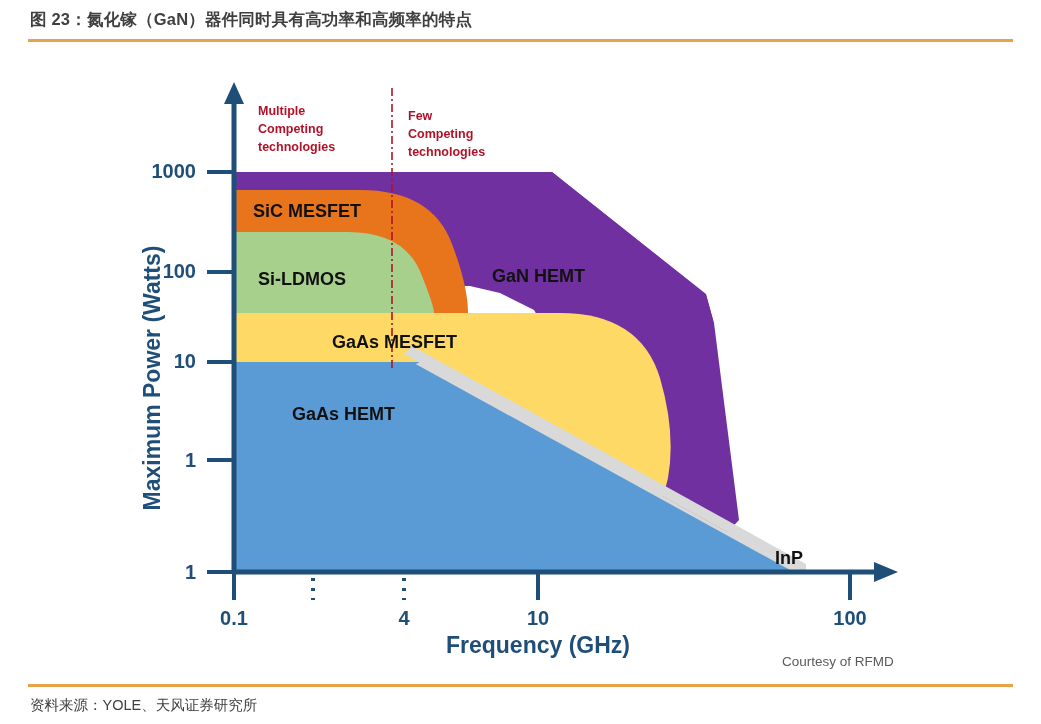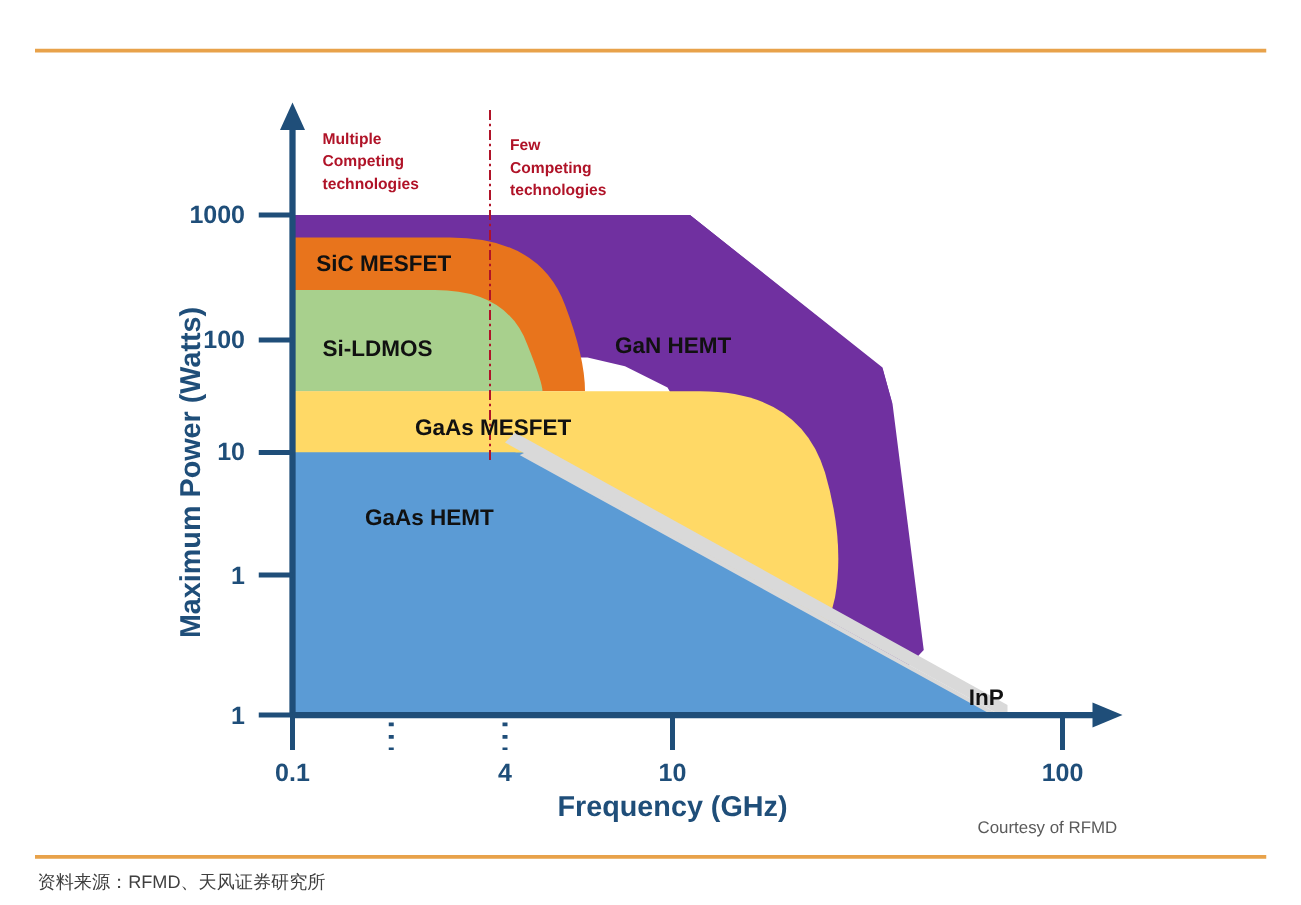--- a/index.html
+++ b/index.html
@@ -55,20 +55,21 @@
   }
   .courtesy{
     fill:#5a5a5a; font-family:"Liberation Sans",sans-serif;
     font-size:13.5px;
   }
 </style>
 </head>
 <body>
 
 <div class="fig-header">
+  <div class="fig-title">图 23：氮化镓（GaN）器件同时具有高功率和高频率的特点</div>
   <div class="rule-top"></div>
 </div>
 
 <div class="chart-wrap">
 <svg class="chart" width="1041" height="632" viewBox="0 0 1041 632">
 
   <g>
 
     <path fill="#7030a0" d="M234,124 L552,124 L706,246 L713,272 L737,470 L690,524 L560,524
              L592,430 L600,330 L596,270 L560,236 L500,236 L470,140 Z"></path>
@@ -154,13 +155,13 @@
   <text class="region-lbl" x="332" y="300">GaAs MESFET</text>
   <text class="region-lbl" x="292" y="372">GaAs HEMT</text>
   <text class="region-lbl" x="492" y="234">GaN HEMT</text>
   <text class="region-lbl" x="775" y="516">InP</text>
 
   <text class="courtesy" x="782" y="618">Courtesy of RFMD</text>
 </svg>
 </div>
 
 <div class="rule-bottom"></div>
-<div class="src-note">资料来源：RFMD、天风证券研究所</div>
+<div class="src-note">资料来源：YOLE、天风证券研究所</div>
 
 </body></html>

